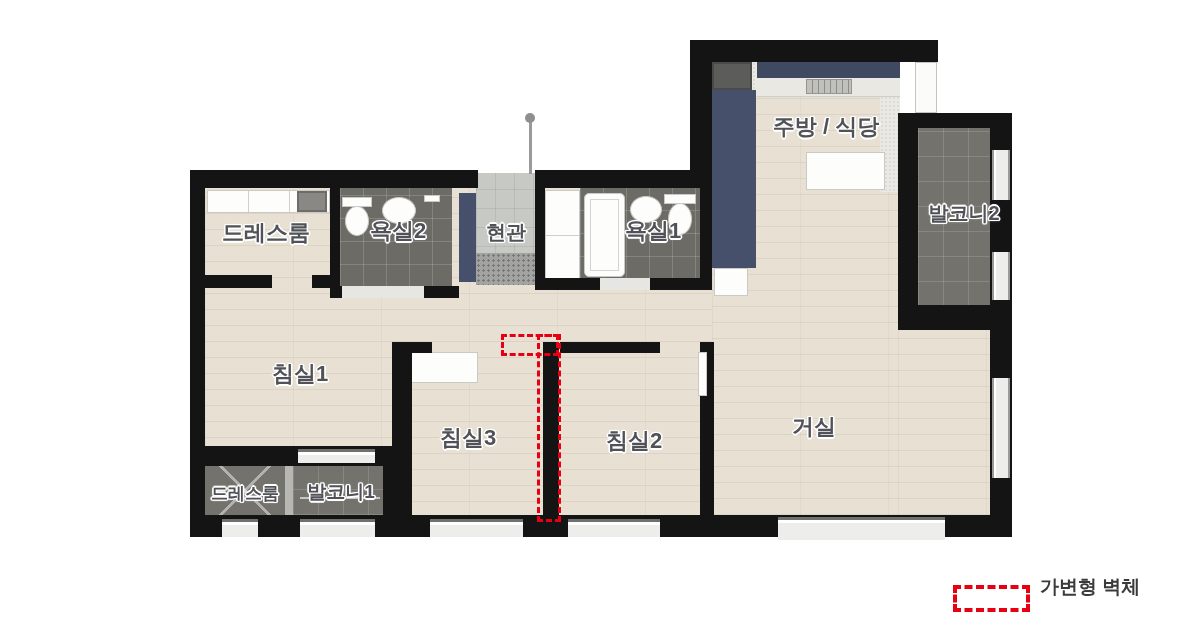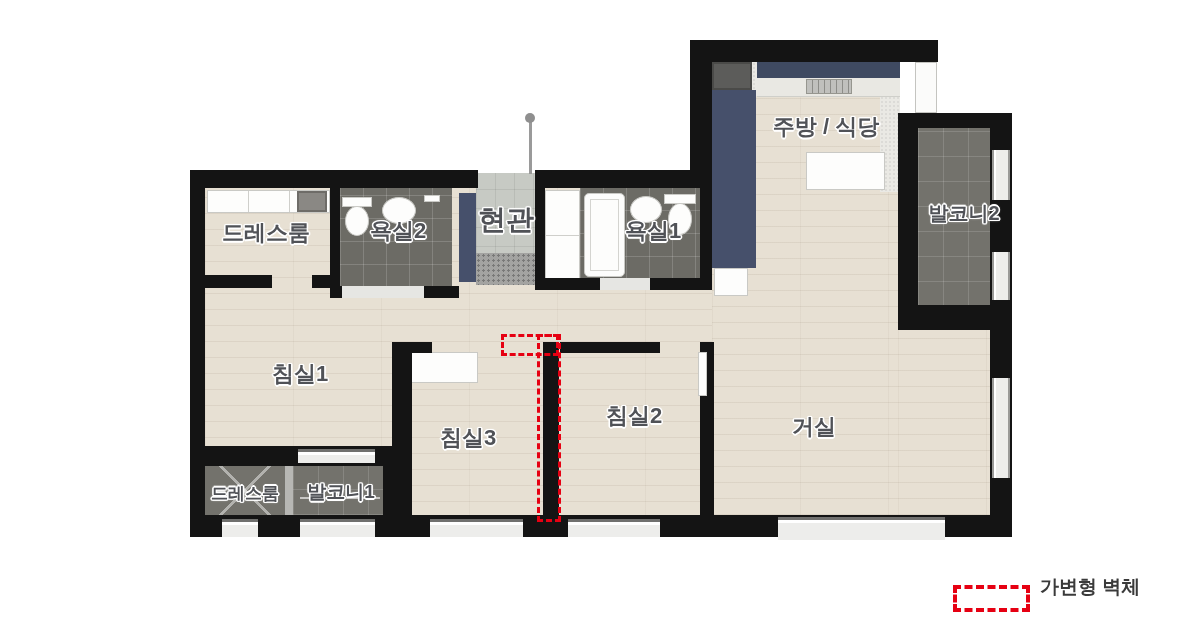--- a/index.html
+++ b/index.html
@@ -144,27 +144,27 @@
   <div class="win win-b" style="left:298px;top:449px;width:77px;height:14px;"></div>
   <div class="win win-v" style="left:992px;top:378px;width:18px;height:100px;"></div>
   <div class="win win-v" style="left:992px;top:150px;width:18px;height:50px;"></div>
   <div class="win win-v" style="left:992px;top:252px;width:18px;height:48px;"></div>
 
   <div class="rd" style="left:501px;top:334px;width:58px;height:22px;"></div>
   <div class="rd" style="left:537px;top:334px;width:24px;height:188px;"></div>
 
   <span class="lbl" style="left:266px;top:233px;font-size:22px;">드레스룸</span>
   <span class="lbl" style="left:398px;top:231px;font-size:22px;">욕실2</span>
-  <span class="lbl" style="left:506px;top:220px;font-size:28px;">현관</span>
+  <span class="lbl" style="left:506px;top:232px;font-size:20px;">현관</span>
   <span class="lbl" style="left:653px;top:231px;font-size:22px;">욕실1</span>
   <span class="lbl" style="left:826px;top:127px;font-size:22px;">주방 / 식당</span>
   <span class="lbl" style="left:964px;top:213px;font-size:20px;">발코니2</span>
   <span class="lbl" style="left:300px;top:374px;font-size:22px;">침실1</span>
   <span class="lbl" style="left:468px;top:438px;font-size:22px;">침실3</span>
-  <span class="lbl" style="left:634px;top:416px;font-size:22px;">침실2</span>
+  <span class="lbl" style="left:634px;top:441px;font-size:22px;">침실2</span>
   <span class="lbl" style="left:814px;top:427px;font-size:22px;">거실</span>
   <span class="lbl" style="left:245px;top:493px;font-size:17px;">드레스룸</span>
   <span class="lbl" style="left:341px;top:492px;font-size:19px;">발코니1</span>
 
   <div class="legend">
     <div class="legend-box" style="left:953px;top:585px;width:77px;height:27px;"></div>
     <span class="legend-text" style="left:1040px;top:574px;">가변형 벽체</span>
   </div>
 
 </div>

